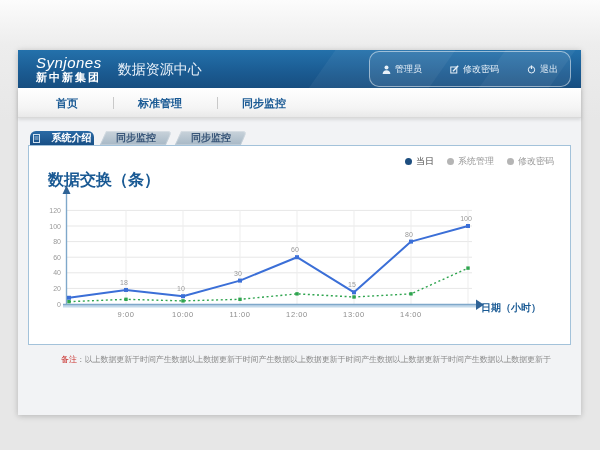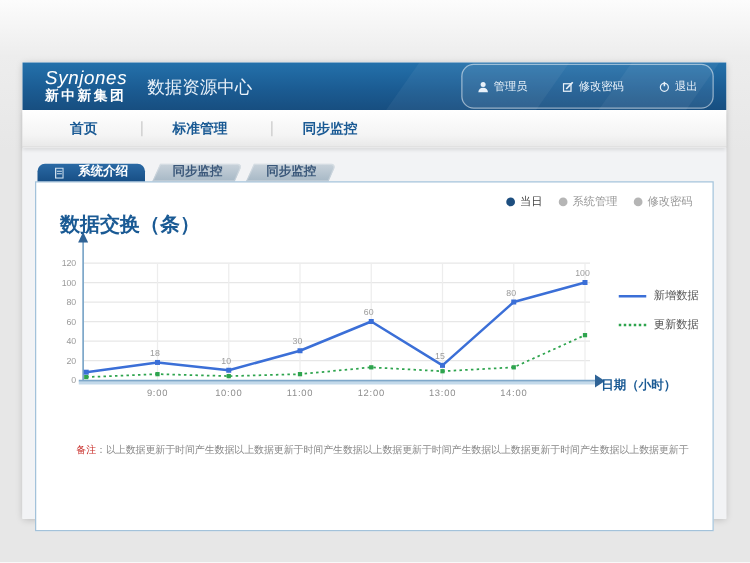--- a/index.html
+++ b/index.html
@@ -36,31 +36,31 @@
     display:flex; align-items:center; padding-left:14px; position:relative; z-index:2;gap:11px; }
   .nav-item { padding:0 24px; font-size:11px; font-weight:bold; color:#1a5a94;
     cursor:pointer; line-height:12px; }
   .nav-item + .nav-item { border-left:1px solid #c9c9c9; }
 
   
   .content { height:297px; background:#f2f3f5; padding-top:13px; }
   .tabs { display:flex; align-items:flex-end; height:14px; margin-left:12px; position:relative; z-index:1; }
   .tab { height:14px; line-height:14px; font-size:10px; font-weight:bold;
     cursor:pointer; position:relative; text-align:center; }
-  .tab.active { width:86px; background:linear-gradient(180deg,#2a6aa5,#184f86);
+  .tab.active { width:64px; background:linear-gradient(180deg,#2a6aa5,#184f86);
     color:#fff; border-radius:6px 6px 0 0; display:flex; align-items:center;
     justify-content:center; gap:12px; z-index:2; }
   .tab.inactive { width:66px; margin-left:9px; color:#3b587a; z-index:1;margin-top:36px; }
   .tab.inactive .skin { position:absolute; inset:0; transform:skewX(-24deg);
     background:linear-gradient(180deg,#c9d3db,#a7b8c6); border-radius:0 4px 0 0;
     box-shadow:inset 0 0 0 1px rgba(255,255,255,.25); }
   .tab .tab-label { position:relative; }
 
   
-  .panel { position:relative; margin:0 10px; height:280px;
+  .panel { position:relative; margin:0 10px; height:200px;
     background:#fff; border:1px solid #a3c2da; }
 
   .radios { position:absolute; top:9px; right:16px; display:flex; gap:13px; }
   .radio { display:flex; align-items:center; gap:4px; font-size:9px; color:#999; cursor:pointer; }
   .radio .dot { width:7px; height:7px; border-radius:50%; background:#b5b5b5; }
   .radio.selected { color:#444; }
   .radio.selected .dot { background:#1d4e7f; }
 
   .y-title { position:absolute; left:19px; top:24px; font-size:16px;
     font-weight:bold; color:#1a5a94; }
@@ -202,30 +202,20 @@
             <polyline points="34,117.66 91,115.32 148,116.88 205,115.32 262,109.86 319,112.98 376,109.86 433,84.12" fill="none" stroke="#2ea44e" stroke-width="1.4" stroke-linejoin="round" stroke-dasharray="2 2.6"></polyline>
             <rect x="32.3" y="115.96" width="3.4" height="3.4" fill="#2ea44e"></rect>
             <rect x="89.3" y="113.61999999999999" width="3.4" height="3.4" fill="#2ea44e"></rect>
             <rect x="146.3" y="115.17999999999999" width="3.4" height="3.4" fill="#2ea44e"></rect>
             <rect x="203.3" y="113.61999999999999" width="3.4" height="3.4" fill="#2ea44e"></rect>
             <rect x="260.3" y="108.16" width="3.4" height="3.4" fill="#2ea44e"></rect>
             <rect x="317.3" y="111.28" width="3.4" height="3.4" fill="#2ea44e"></rect>
             <rect x="374.3" y="108.16" width="3.4" height="3.4" fill="#2ea44e"></rect>
             <rect x="431.3" y="82.42" width="3.4" height="3.4" fill="#2ea44e"></rect>
           </svg>
-        <div class="legend">
-            <div class="legend-row">
-              <span class="legend-swatch" style="border-top-style: solid; border-top-color: rgb(59, 111, 215);"></span>
-              <span class="legend-label">新增数据</span>
-            </div>
-            <div class="legend-row">
-              <span class="legend-swatch" style="border-top-style: dotted; border-top-color: rgb(46, 164, 78);"></span>
-              <span class="legend-label">更新数据</span>
-            </div>
-          </div>
         <div class="note">
           <span class="note-label">备注</span><span>：以上数据更新于时间产生数据以上数据更新于时间产生数据以上数据更新于时间产生数据以上数据更新于时间产生数据以上数据更新于</span>
         </div>
       </div>
     </div>
 
   </div>
 </div>
 
 </body></html>

